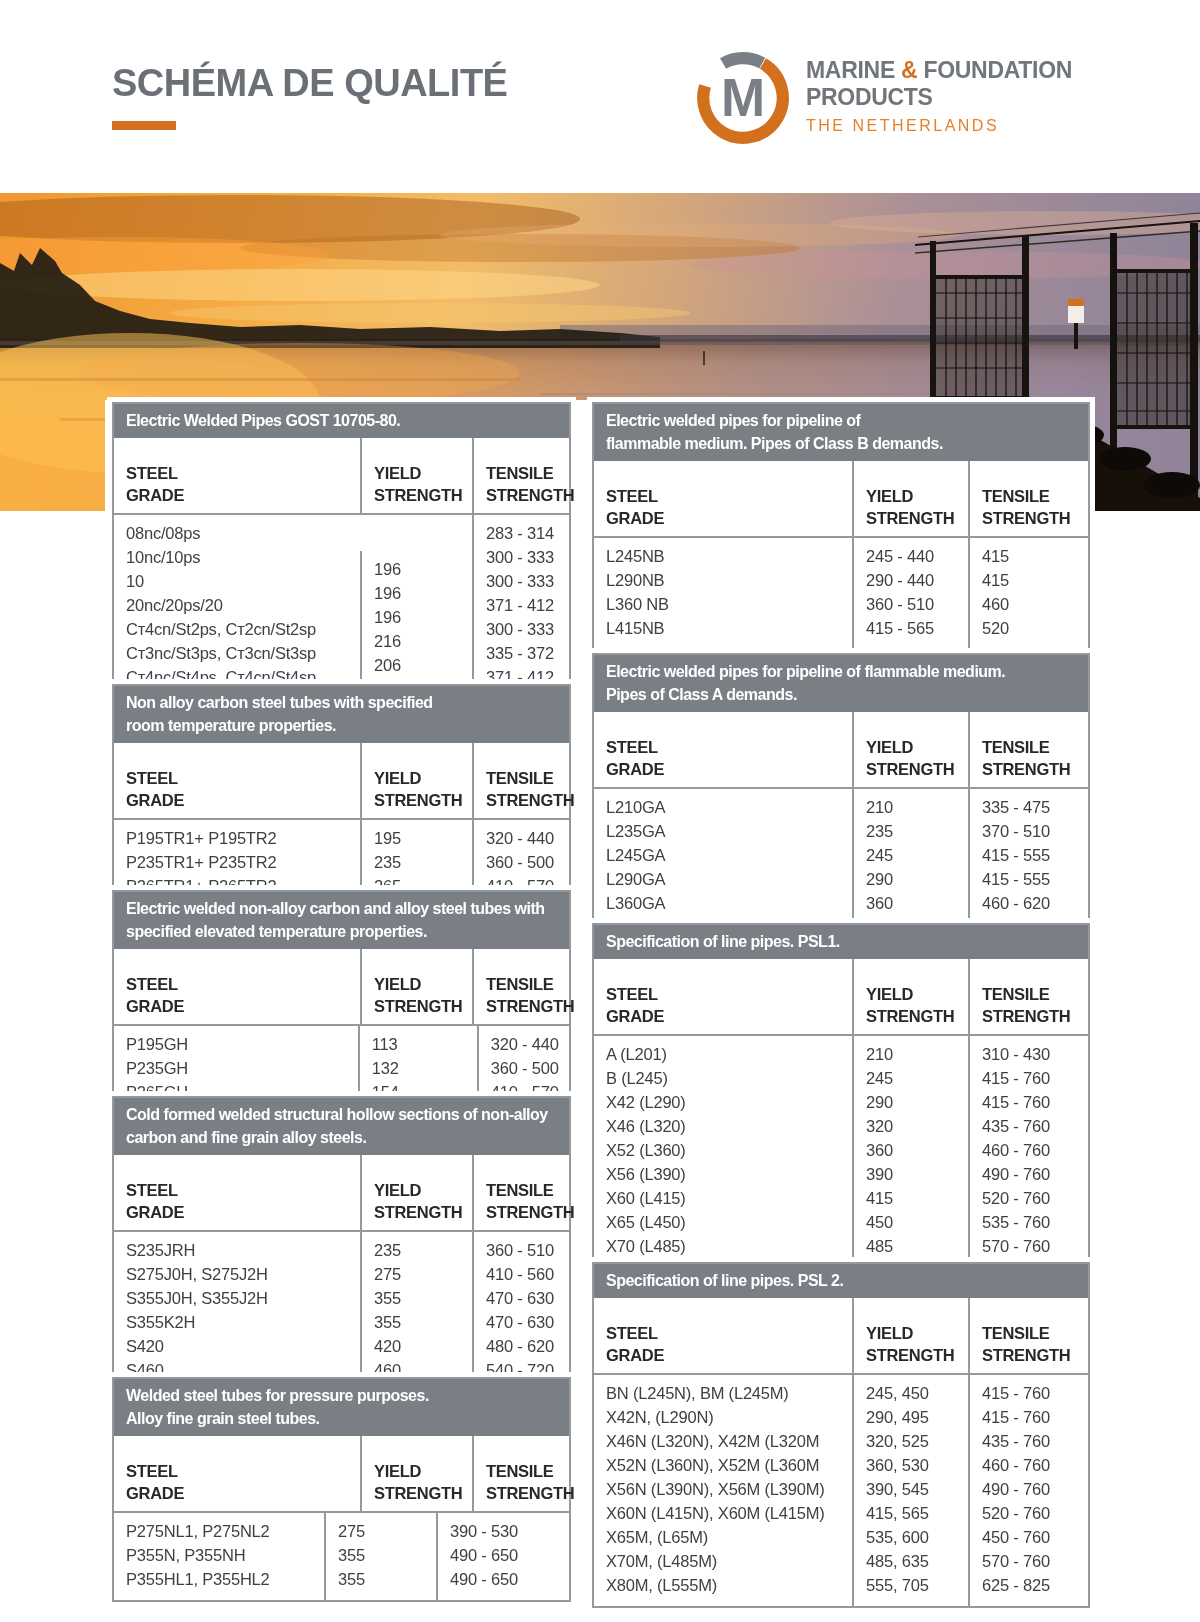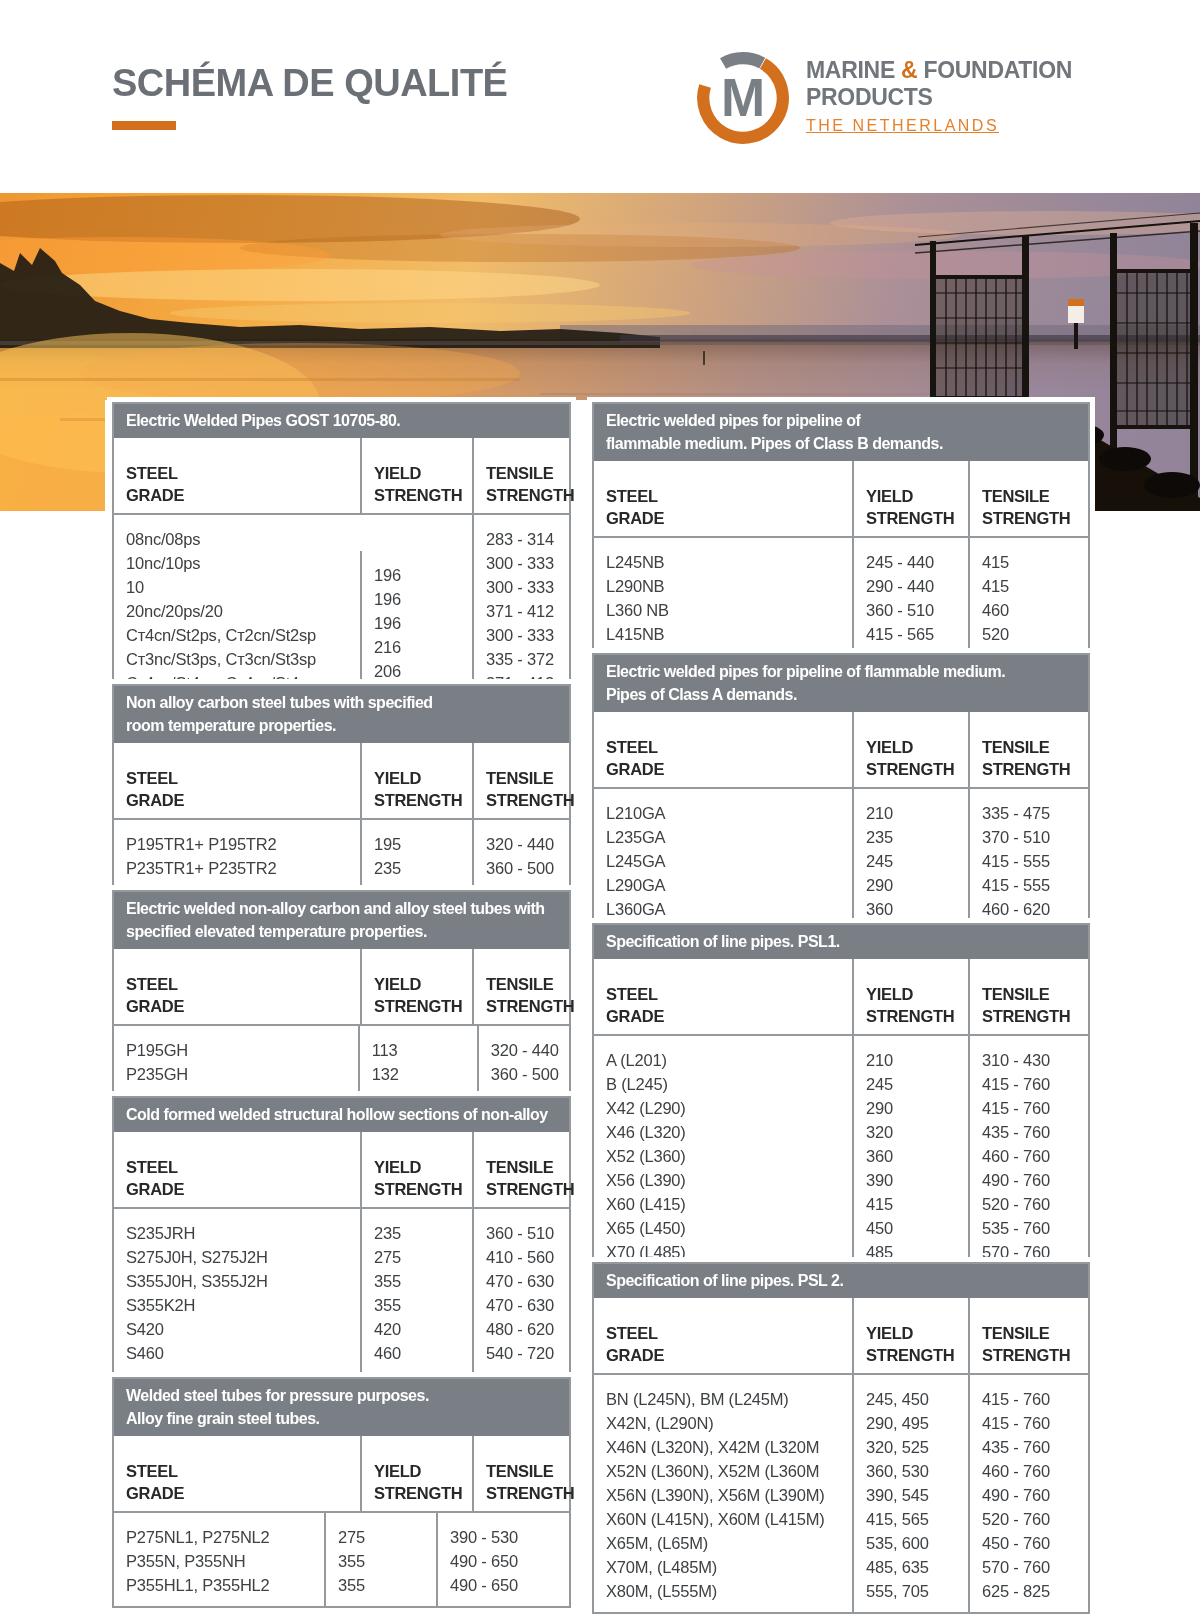--- a/index.html
+++ b/index.html
@@ -11,21 +11,21 @@
               color:#6b7076;letter-spacing:-0.5px;white-space:nowrap;}
   .title-underline{position:absolute;left:112px;top:121px;width:64px;height:9px;background:#d2701e;}
 
   .logo{position:absolute;left:692px;top:44px;width:420px;height:110px;}
   .logo-emblem{position:absolute;left:0;top:3px;}
   .logo-text{position:absolute;left:114px;top:13px;}
   .logo-line1,.logo-line2{font-size:23px;font-weight:bold;color:#70767c;line-height:27px;
               letter-spacing:-0.3px;white-space:nowrap;}
   .logo-amp{color:#d2701e;}
   .logo-tagline{margin-top:6px;font-size:16px;font-weight:400;color:#e5802b;
-              letter-spacing:2.5px;white-space:nowrap;text-decoration:underline;}
+              letter-spacing:2.5px;white-space:nowrap;}
 
   
   .photo{position:absolute;left:0;top:193px;width:1200px;height:318px;
     background:linear-gradient(102deg,#ef9730 0%,#f5ab44 20%,#f2bc68 38%,#d2a57c 55%,#ab9097 72%,#968799 88%,#8f8298 100%);}
   .photo-water{position:absolute;left:0;top:146px;width:100%;height:172px;
     background:
       linear-gradient(180deg,rgba(80,52,38,0.45) 0%,rgba(120,80,50,0.12) 14%,rgba(0,0,0,0) 30%),
       linear-gradient(93deg,#f3a83e 0%,#eea44a 18%,#d99b60 38%,#b28f86 62%,#9a879c 85%,#918399 100%);}
   .photo-svg{position:absolute;left:0;top:0;width:100%;height:100%;}
 
@@ -35,21 +35,21 @@
   
   .qtable{position:absolute;background:#ffffff;border:2px solid #94999e;box-shadow:0 0 0 5px #ffffff;}
   .qtitle{background:#7a7f85;color:#ffffff;padding:5px 12px 6px 12px;}
   .qtitle-line{font-weight:bold;font-size:16px;line-height:23px;letter-spacing:-0.5px;white-space:nowrap;}
   .qrowwrap{display:flex;}
   .qhead{border-bottom:2px solid #94999e;}
   .qcol{box-sizing:border-box;padding-left:12px;}
   .qcol-sep{border-left:2px solid #94999e;}
   .qhead .qcol{padding-top:24px;padding-bottom:7px;}
   .qhead-line{font-weight:bold;font-size:16.5px;line-height:22px;color:#26282a;letter-spacing:-0.3px;white-space:nowrap;}
-  .qbody .qcol{padding-top:12px;padding-bottom:9px;}
+  .qbody .qcol{padding-top:6px;padding-bottom:9px;}
   .qcell{font-size:16.5px;line-height:24px;color:#3e4144;letter-spacing:-0.2px;white-space:nowrap;}
 </style>
 </head>
 <body>
 
 <div class="page">
 
   <h1 class="page-title">SCHÉMA DE QUALITÉ</h1>
   <div class="title-underline"></div>
 
@@ -247,20 +247,21 @@
           <div class="qcol qbodycol qcol-sep" style="width: 93px;">
             <div class="qcell">320 - 440</div>
             <div class="qcell">360 - 500</div>
             <div class="qcell">410 - 570</div>
           </div>
         </div>
       </div>
       <div class="qtable" style="left: 112px; top: 1096px; width: 455px;">
         <div class="qtitle">
           <div class="qtitle-line">Cold formed welded structural hollow sections of non-alloy</div>
+          <div class="qtitle-line">carbon and fine grain alloy steels.</div>
         </div>
         <div class="qrowwrap qhead">
           <div class="qcol" style="width: 246px;">
             <div class="qhead-line">STEEL</div>
             <div class="qhead-line">GRADE</div>
           </div>
           <div class="qcol qcol-sep" style="width: 112px;">
             <div class="qhead-line">YIELD</div>
             <div class="qhead-line">STRENGTH</div>
           </div>

